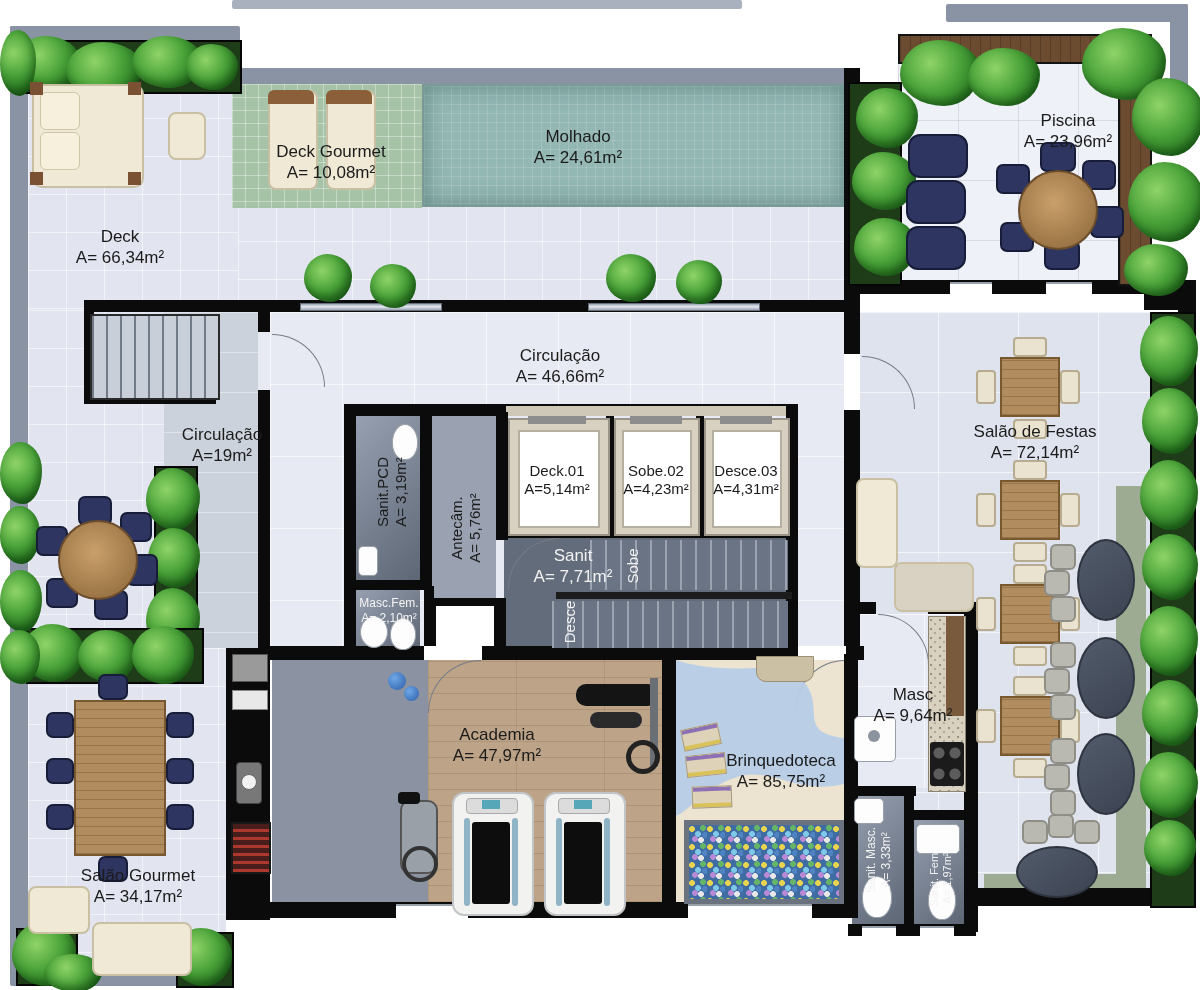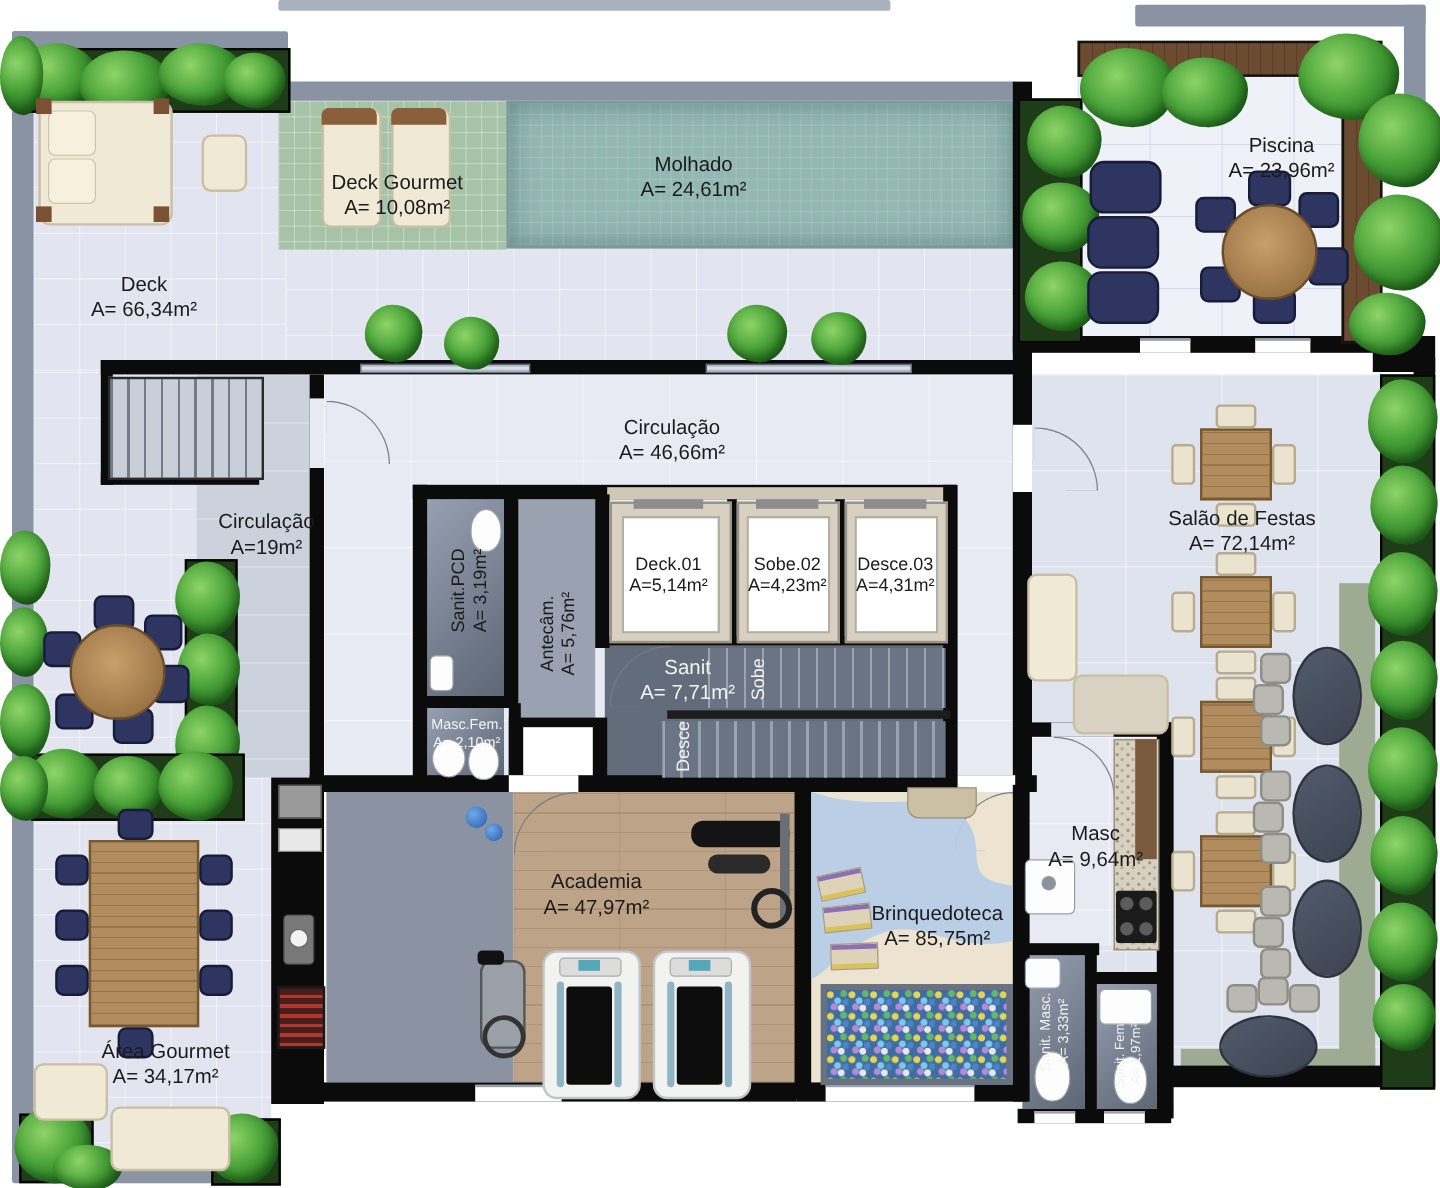--- a/index.html
+++ b/index.html
@@ -428,17 +428,17 @@
   </div>
   <div class="lbl rot sm" style="left:879px;top:860px;color:#f2f2f2;">
     <div>Sanit. Masc.</div>
     <div>A= 3,33m²</div>
   </div>
   <div class="lbl rot xs" style="left:941px;top:878px;color:#f2f2f2;">
     <div>Sanit. Fem.</div>
     <div>A= 1,97m²</div>
   </div>
   <div class="lbl" style="left:138px;top:887px;">
-    <div>Área Gourmet</div>
+    <div>Salão Gourmet</div>
     <div>A= 34,17m²</div>
   </div>
 
 </div>
 
 </body></html>

